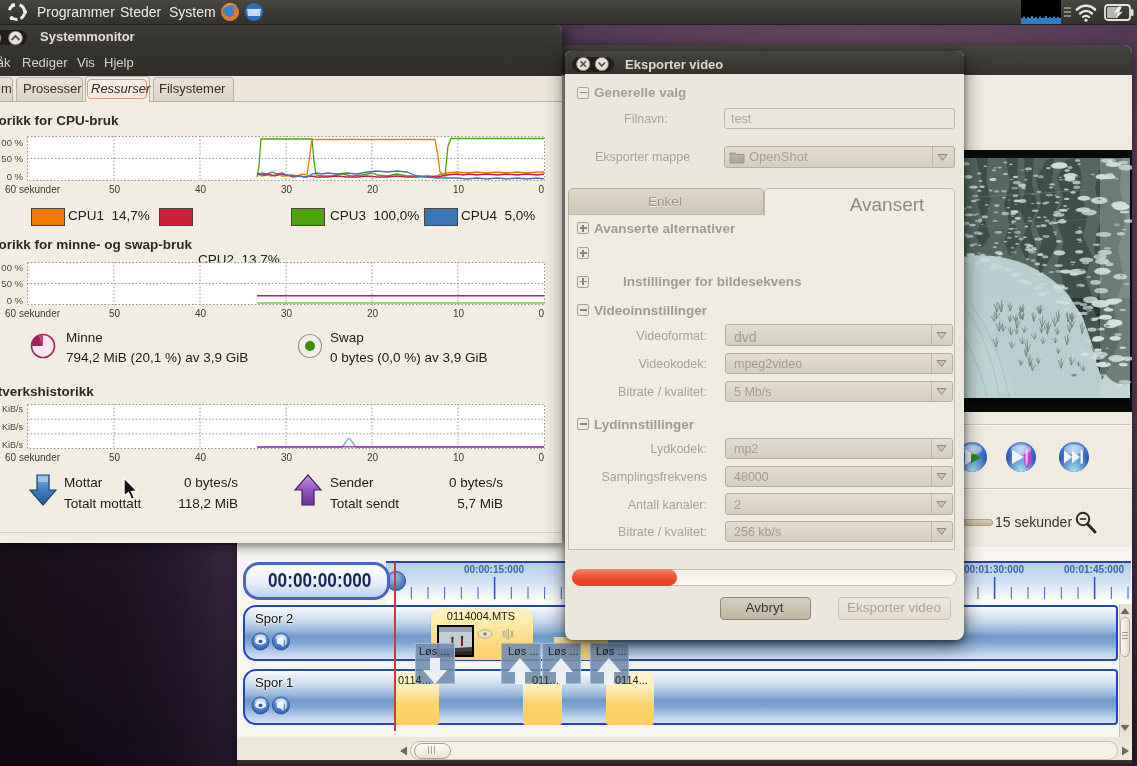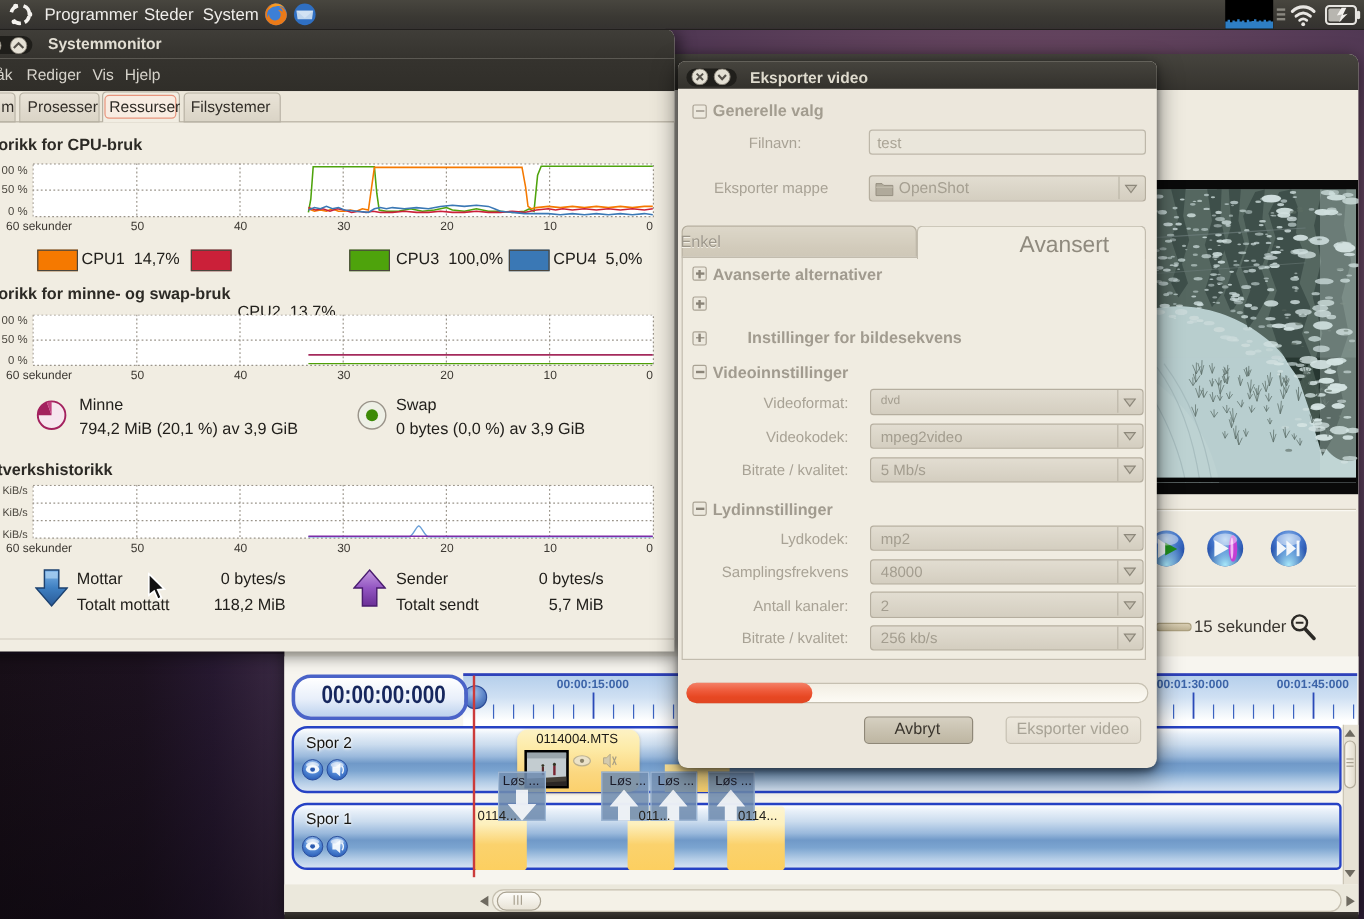--- a/index.html
+++ b/index.html
@@ -657,21 +657,21 @@
 <div class="txt" style="left:104px;top:55px;font-size:13px;color:#d6d3cb;">Hjelp</div>
 
 <div class="abs" style="left:-58px;top:76px;width:620px;height:26px;background:#ece7da;"></div>
 <div class="abs" style="left:-58px;top:101px;width:620px;height:1px;background:#b7b1a3;"></div>
 <div class="abs" style="left:-20px;top:77px;width:33px;height:25px;background:linear-gradient(180deg,#e9e3d7,#dad4c6);border:1px solid #b7b1a3;border-radius:4px 4px 0 0;box-sizing:border-box;"></div>
 <div class="txt" style="left:1px;top:81px;font-size:13px;color:#322e28;">m</div>
 <div class="abs" style="left:16px;top:77px;width:66.5px;height:25px;background:linear-gradient(180deg,#e9e3d7,#dad4c6);border:1px solid #b7b1a3;border-radius:4px 4px 0 0;box-sizing:border-box;"></div>
 <div class="txt" style="left:23px;top:81px;font-size:13px;color:#322e28;">Prosesser</div>
 <div class="abs" style="left:84.5px;top:76px;width:65.5px;height:26px;background:#f1ede2;border:1px solid #b7b1a3;border-bottom:none;border-radius:4px 4px 0 0;box-sizing:border-box;"></div>
 <div class="abs" style="left:87px;top:79px;width:60px;height:20px;background:#f8ece2;border:1px solid #e8947c;border-radius:4px;box-sizing:border-box;"></div>
-<div class="txt" style="left:91px;top:81px;font-size:13px;color:#2f2b26;">Ressurser</div>
+<div class="txt" style="left:91px;top:81px;font-size:13px;color:#2f2b26;font-style:italic;">Ressurser</div>
 <div class="abs" style="left:152.5px;top:77px;width:81.5px;height:25px;background:linear-gradient(180deg,#e9e3d7,#dad4c6);border:1px solid #b7b1a3;border-radius:4px 4px 0 0;box-sizing:border-box;"></div>
 <div class="txt" style="left:159px;top:81px;font-size:13px;color:#322e28;">Filsystemer</div>
 
 <div class="txt" style="left:-27px;top:113px;font-size:13.5px;font-weight:bold;color:#2c2a25;">Historikk for CPU-bruk</div>
 <svg class="abs" style="left:27px;top:136px;" width="519" height="62" viewBox="0 0 519 62">
   <rect x="0.5" y="0.5" width="517" height="44" fill="#fff"></rect>
   <g stroke="#9a948a" stroke-width="1" stroke-dasharray="1.5,2" fill="none">
     <rect x="0.5" y="0.5" width="517" height="44"></rect>
     <line x1="0" y1="22.5" x2="518" y2="22.5"></line>
     <line x1="87" y1="0" x2="87" y2="45"></line>
@@ -832,21 +832,21 @@
   <path d="M1,3 L6,3 L7.5,4.5 L15,4.5 L15,13 L1,13 Z" fill="#b0aa9b" stroke="#938d7e" stroke-width="0.8"></path>
   <path d="M1,6 L15,6" stroke="#c8c2b4" stroke-width="0.8"></path>
 </svg>
 <div class="txt" style="left:749px;top:149px;font-size:13px;color:#a59f91;">OpenShot</div>
 <div class="abs" style="left:931.5px;top:147px;width:1px;height:19px;background:#bcb6a8;"></div>
 <svg class="abs" style="left:937px;top:152.5px;" width="11" height="9" viewBox="0 0 11 9">
       <path d="M1,1.5 L10,1.5 L5.5,7.5 Z" fill="#c9c3b5" stroke="#8d887b" stroke-width="1"></path>
     </svg>
 
 <div class="abs" style="left:567.5px;top:188px;width:196.5px;height:26.5px;background:linear-gradient(180deg,#ddd7c9,#d2cbbb 70%,#cfc8b8);border:1px solid #b4ad9d;border-radius:5px 5px 0 0;box-sizing:border-box;"></div>
-<div class="txt" style="left:567px;top:194px;width:196px;font-size:13.5px;color:#9c968a;text-shadow:0 1px 0 #f2efe6;">Enkel</div>
+<div class="txt" style="left:567px;top:194px;width:196px;text-align:center;font-size:13.5px;color:#9c968a;text-shadow:0 1px 0 #f2efe6;">Enkel</div>
 <div class="abs" style="left:567.5px;top:214px;width:387px;height:336px;background:#f0ece1;border:1px solid #c2bcae;box-sizing:border-box;"></div>
 <div class="abs" style="left:764px;top:188px;width:190.5px;height:27.5px;background:#f0ece1;border:1px solid #c2bcae;border-bottom:none;border-radius:5px 5px 0 0;box-sizing:border-box;"></div>
 <div class="txt" style="left:792px;top:194px;width:190px;text-align:center;font-size:19px;color:#8f8a7e;">Avansert</div>
 
 <div class="abs" style="left:577px;top:222px;width:12px;height:12px;background:#ede9de;border:1px solid #a9a294;border-radius:2px;box-sizing:border-box;"></div>
 <div class="abs" style="left:579.5px;top:227.3px;width:7px;height:1.4px;background:#8a8478;"></div>
 <div class="abs" style="left:582.3px;top:224.5px;width:1.4px;height:7px;background:#8a8478;"></div>
 <div class="txt" style="left:594px;top:220.5px;font-size:13.5px;font-weight:bold;color:#a19b8f;">Avanserte alternativer</div>
 <div class="abs" style="left:577px;top:247px;width:12px;height:12px;background:#ede9de;border:1px solid #a9a294;border-radius:2px;box-sizing:border-box;"></div>
 <div class="abs" style="left:579.5px;top:252.3px;width:7px;height:1.4px;background:#8a8478;"></div>
@@ -854,21 +854,21 @@
 <div class="abs" style="left:577px;top:275.5px;width:12px;height:12px;background:#ede9de;border:1px solid #a9a294;border-radius:2px;box-sizing:border-box;"></div>
 <div class="abs" style="left:579.5px;top:280.8px;width:7px;height:1.4px;background:#8a8478;"></div>
 <div class="abs" style="left:582.3px;top:278px;width:1.4px;height:7px;background:#8a8478;"></div>
 <div class="txt" style="left:623px;top:274px;font-size:13.5px;font-weight:bold;color:#a19b8f;">Instillinger for bildesekvens</div>
 <div class="abs" style="left:577px;top:304px;width:12px;height:12px;background:#ede9de;border:1px solid #a9a294;border-radius:2px;box-sizing:border-box;"></div>
 <div class="abs" style="left:579.5px;top:309.3px;width:7px;height:1.4px;background:#8a8478;"></div>
 <div class="txt" style="left:594px;top:302.5px;font-size:13.5px;font-weight:bold;color:#a19b8f;">Videoinnstillinger</div>
 
 <div class="txt" style="left:507px;top:328.5px;width:200px;text-align:right;font-size:12.5px;color:#a8a295;">Videoformat:</div>
 <div class="abs" style="left:724.5px;top:324px;width:228.5px;height:21.5px;background:linear-gradient(180deg,#e2ddd1,#d4cec0);border:1px solid #b5ae9f;border-radius:3px;box-sizing:border-box;"></div>
-<div class="txt" style="left:734px;top:328.5px;font-size:10px;color:#a39d8f;">dvd</div>
+<div class="txt" style="left:734px;top:328.5px;font-size:14px;color:#a39d8f;">dvd</div>
 <div class="abs" style="left:930.5px;top:325px;width:1px;height:19px;background:#bcb6a8;"></div>
 <svg class="abs" style="left:936px;top:330.5px;" width="11" height="9" viewBox="0 0 11 9">
       <path d="M1,1.5 L10,1.5 L5.5,7.5 Z" fill="#c9c3b5" stroke="#8d887b" stroke-width="1"></path>
     </svg>
 <div class="txt" style="left:507px;top:357px;width:200px;text-align:right;font-size:12.5px;color:#a8a295;">Videokodek:</div>
 <div class="abs" style="left:724.5px;top:352.5px;width:228.5px;height:21.5px;background:linear-gradient(180deg,#e2ddd1,#d4cec0);border:1px solid #b5ae9f;border-radius:3px;box-sizing:border-box;"></div>
 <div class="txt" style="left:734px;top:357px;font-size:12.5px;color:#a39d8f;">mpeg2video</div>
 <div class="abs" style="left:930.5px;top:353.5px;width:1px;height:19px;background:#bcb6a8;"></div>
 <svg class="abs" style="left:936px;top:359px;" width="11" height="9" viewBox="0 0 11 9">
       <path d="M1,1.5 L10,1.5 L5.5,7.5 Z" fill="#c9c3b5" stroke="#8d887b" stroke-width="1"></path>

